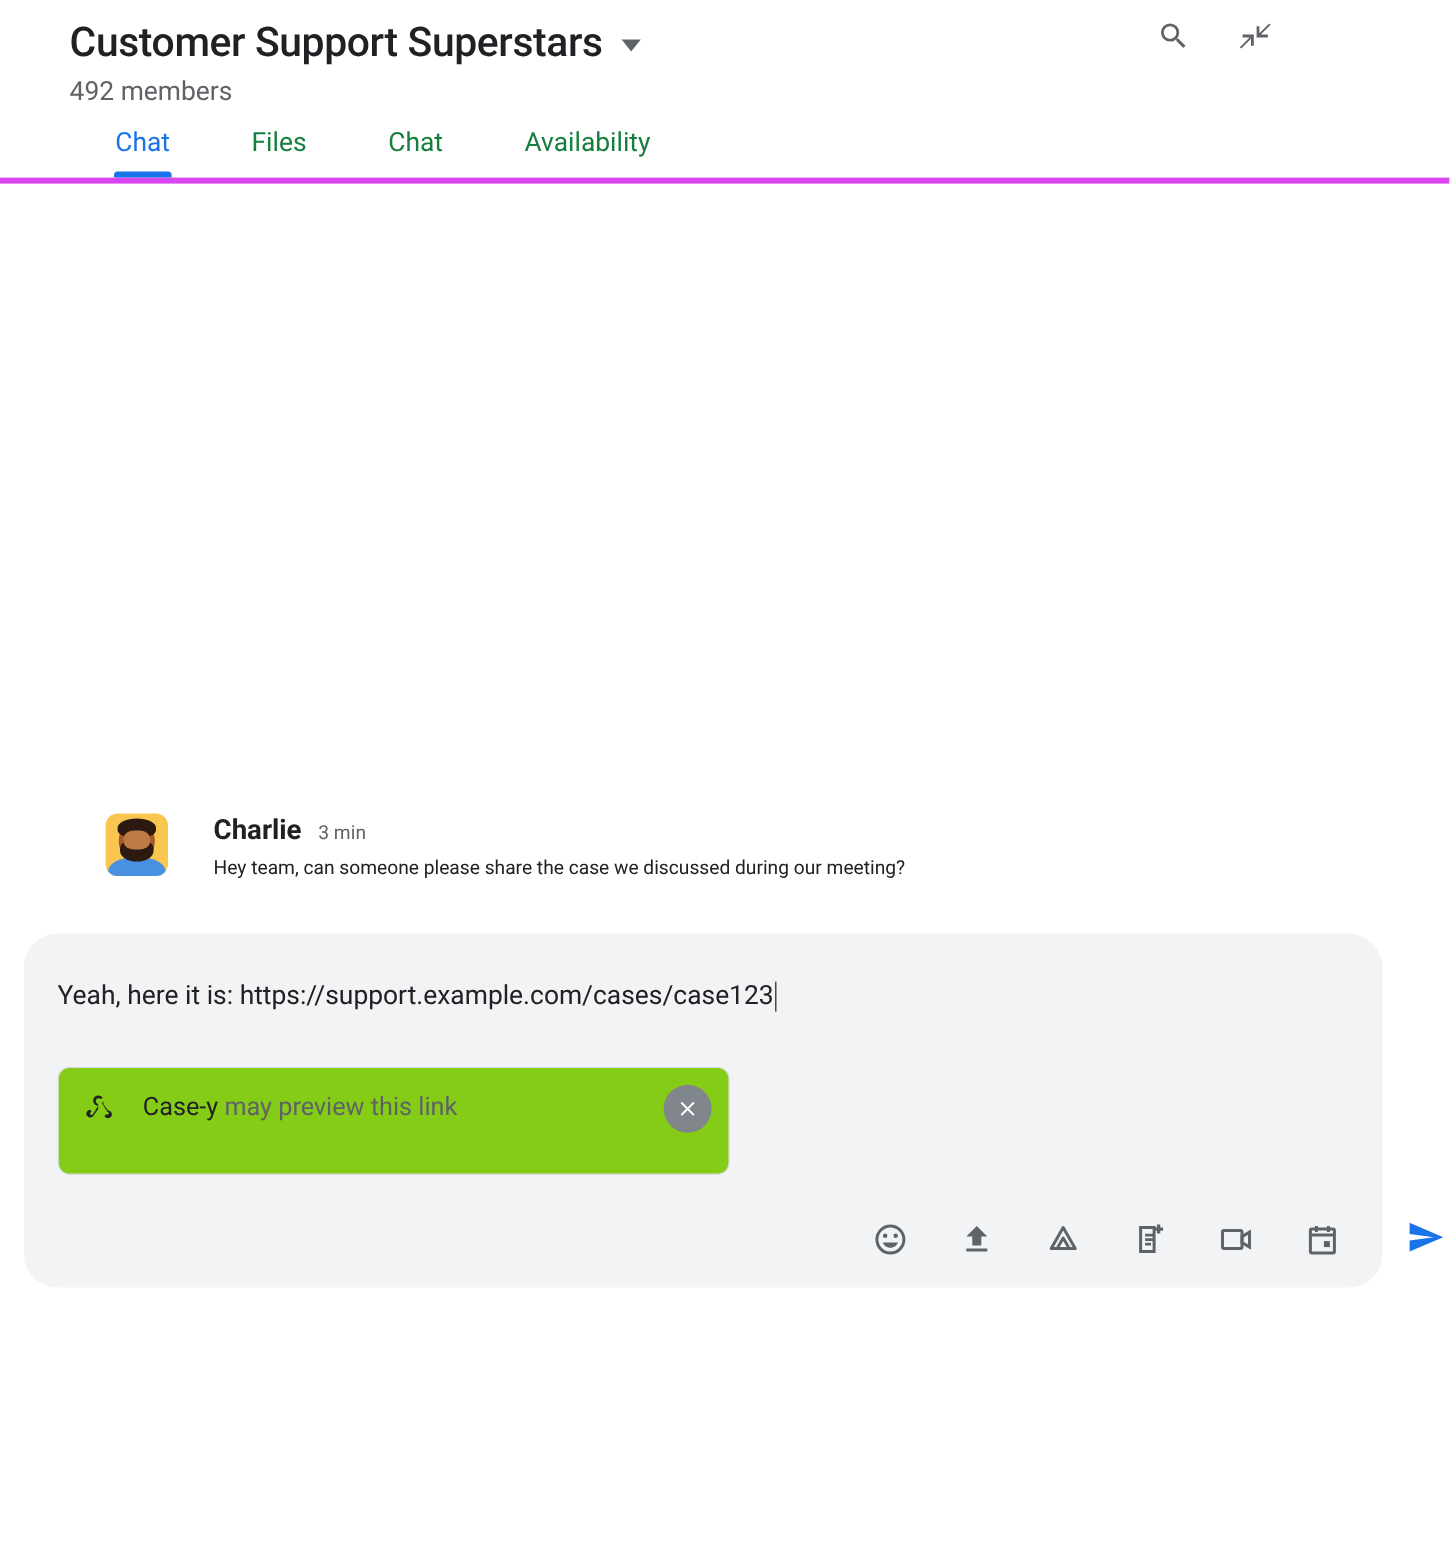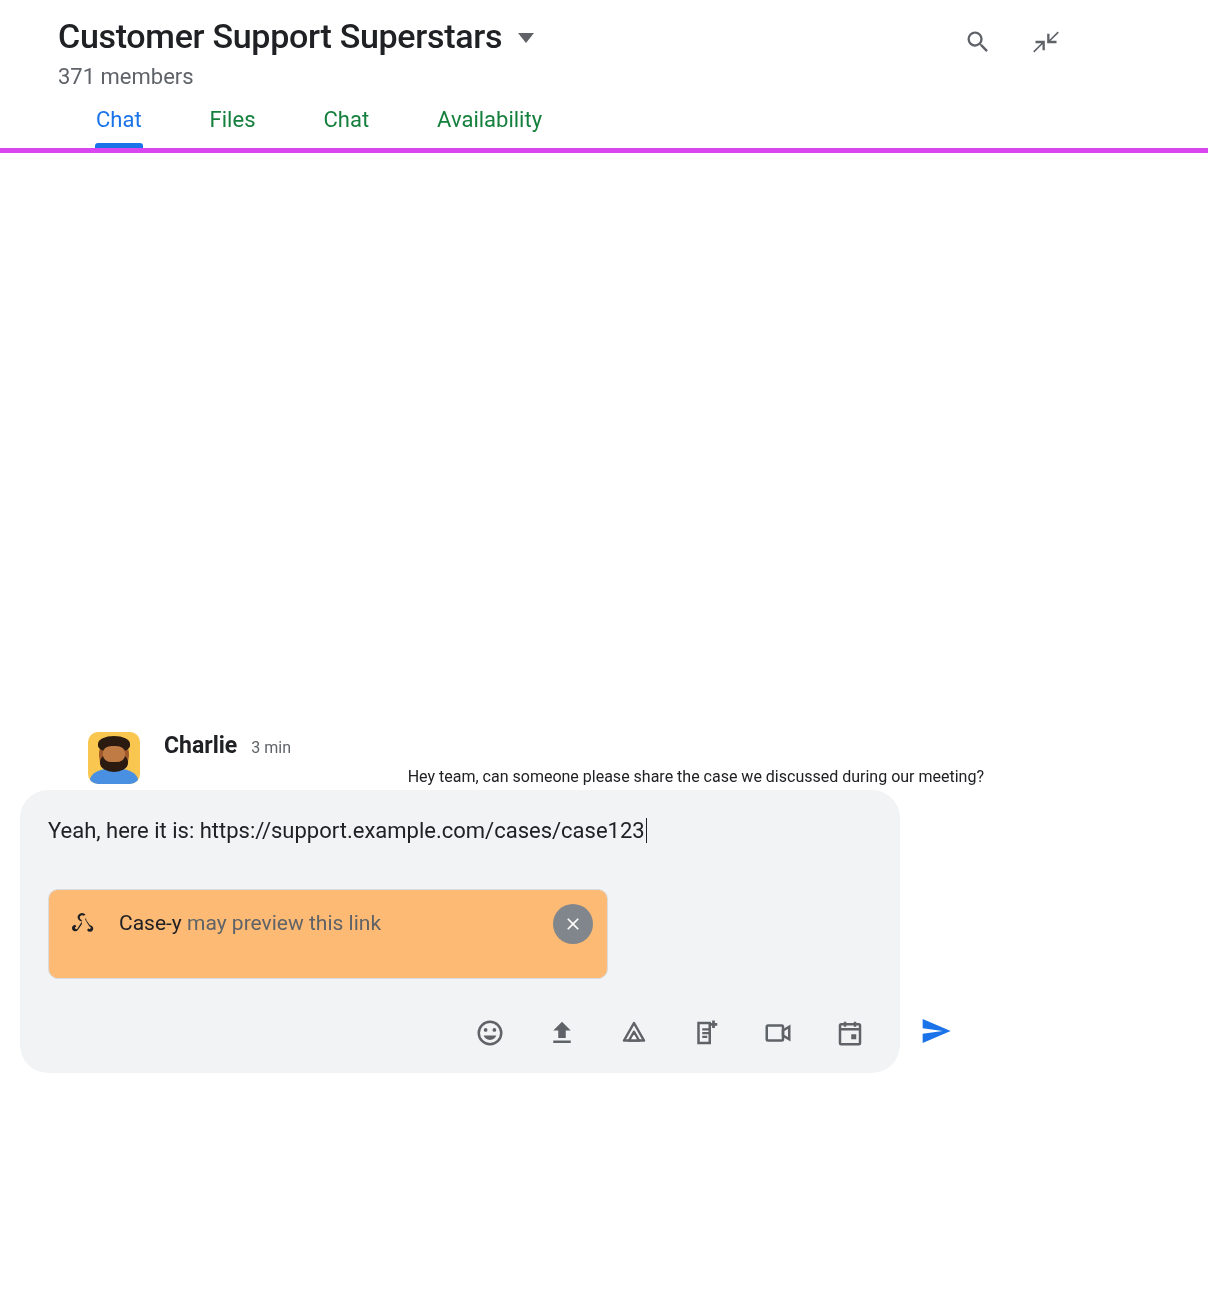--- a/index.html
+++ b/index.html
@@ -8,21 +8,21 @@
     width: 1208px;
     height: 1290px;
     background: #fff;
     color: #202124;
   }
   .header {
     padding: 16px 28px 0 58px;
   }
   .title-row {
     display: flex;
-    align-items: flex-end;
+    align-items: flex-start;
     justify-content: space-between;
     gap: 24px;
   }
   .title-left {
     display: flex;
     align-items: center;
     gap: 16px;
   }
   .title {
     font-size: 34px;
@@ -91,22 +91,22 @@
     padding: 24px 58px 0 88px;
     position: relative;
     height: calc(1290px - 170px);
     display: flex;
     flex-direction: column;
   }
   .spacer { flex: 1; }
   .message {
     display: flex;
     align-items: flex-start;
-    gap: 24px;
-    text-align: right;
+    gap: 38px;
+    margin-bottom: 42px;
   }
   .avatar {
     width: 52px; height: 52px;
     border-radius: 10px;
     background: #f9c74f;
     position: relative;
     overflow: hidden;
     flex-shrink: 0;
   }
   .avatar .head { position:absolute; top:6px; left:50%; transform:translateX(-50%); width:30px; height:32px; background:#a05a2c; border-radius:50% 50% 45% 45%; }
@@ -116,40 +116,40 @@
   .avatar .body { position:absolute; bottom:-8px; left:50%; transform:translateX(-50%); width:48px; height:24px; background:#4a90e2; border-radius:50% 50% 0 0; }
   .msg-body { flex: 1; }
   .msg-head { display:flex; align-items:baseline; gap:14px; }
   .msg-author { font-size: 23px; font-weight: 700; color:#202124; }
   .msg-time { font-size: 16px; color:#5f6368; }
   .msg-text { font-size: 16px; color:#202124; line-height:1.55; margin-top:6px; max-width: 820px; }
   .composer {
     background: #f1f3f4;
     border-radius: 28px;
     margin: 0 -68px 16px -68px;
-    padding: 28px 28px 24px 28px;
+    padding: 40px 28px 24px 28px;
     position: relative;
     margin-bottom: 200px;
-    width: 880px;
+    width: 1132px;
   }
   .composer-text {
     font-size: 22px;
     color:#202124;
     display:flex; align-items:center;
   }
   .cursor {
     display:inline-block;
     width:1px; height:25px;
     background:#202124;
     margin-left:1px;
     vertical-align:middle;
   }
   .link-preview {
     margin-top: 46px;
-    background:#fdba74;
+    background:#84cc16;
     border:1px solid #dadce0;
     border-radius:10px;
     padding: 18px 18px 40px 22px;
     display:flex;
     align-items:center;
     gap:22px;
     max-width: 560px;
     position:relative;
   }
   .preview-icon svg { width:26px; height:26px; fill:#202124; }
@@ -198,21 +198,21 @@
             <path d="M15.5 14h-.79l-.28-.27A6.471 6.471 0 0016 9.5 6.5 6.5 0 109.5 16a6.47 6.47 0 004.23-1.57l.27.28v.79l5 4.99L20.49 19l-4.99-5zm-6 0C7.01 14 5 11.99 5 9.5S7.01 5 9.5 5 14 7.01 14 9.5 11.99 14 9.5 14z"></path>
           </svg>
       </span>
       <span class="icon-btn">
         <svg viewBox="0 0 24 24">
             <path d="M22 3l-7 7V5h-2v8h8v-2h-5l7-7-1-1zM2 21l7-7v5h2v-8H3v2h5l-7 7 1 1z"></path>
           </svg>
       </span>
     </div>
   </div>
-  <div class="members">371 members</div>
+  <div class="members">492 members</div>
   <div class="tabs">
     <div class="tab active">Chat</div>
     <div class="tab">Files</div>
     <div class="tab">Chat</div>
     <div class="tab">Availability</div>
   </div>
 </div>
 
 <div class="chat-area">
   <div class="spacer"></div>

